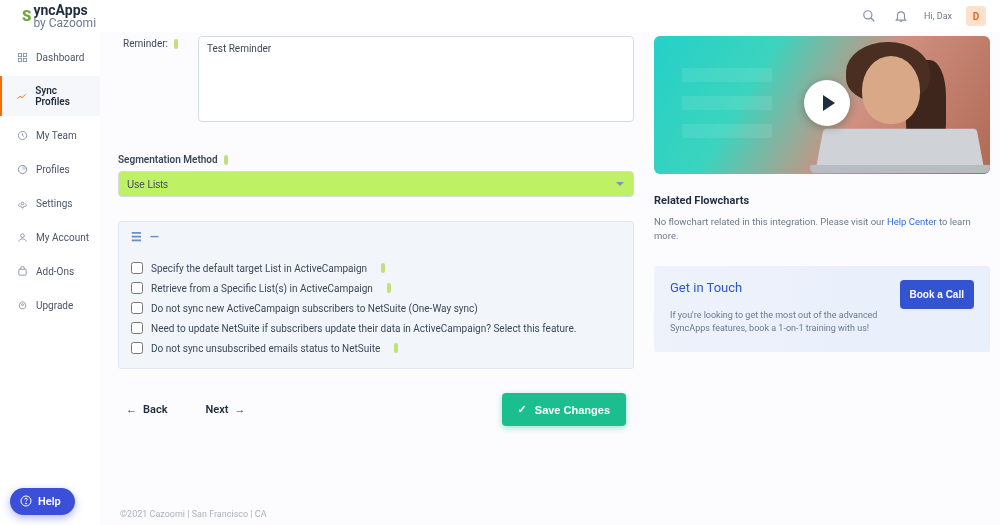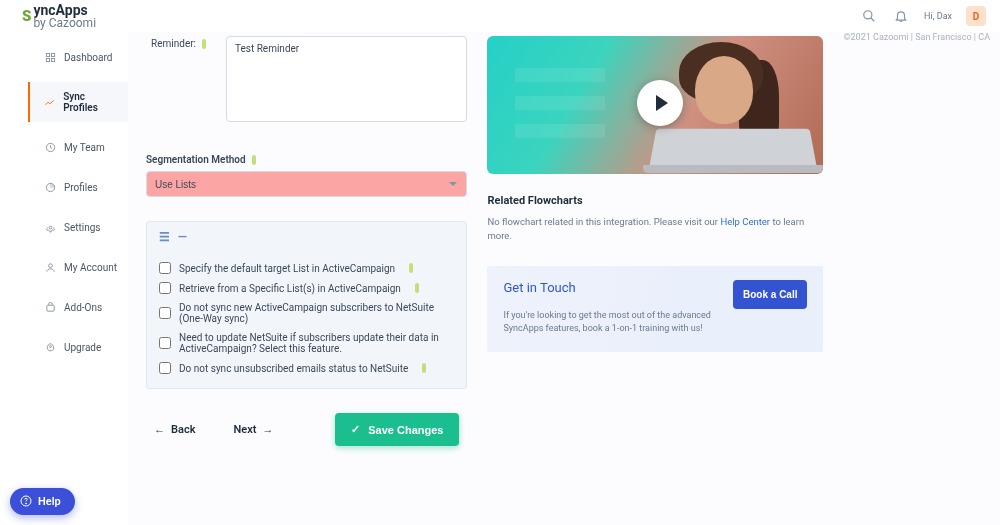--- a/index.html
+++ b/index.html
@@ -8,36 +8,36 @@
   .topbar { height:32px; display:flex; align-items:center; justify-content:flex-end; padding:0 14px; gap:14px; }
   .topbar .logo { margin-right:auto; display:flex; align-items:center; gap:2px; padding-left:8px;}
   .logo-mark { font-weight:700; font-size:15px; color:#8bc34a; position:relative;}
   .logo-mark .s { color:#6ea736; font-weight:900;}
   .logo-text { font-weight:700; font-size:14px; color:#1f2d3d;}
   .logo-sub { font-size:12px; color:#6b7a8c; text-align:center; margin-top:-2px;}
   .hi { font-size:9px; color:#6b7a8c;}
   .avatar { width:20px; height:20px; border-radius:4px; background:#ffe0cc; color:#e86b1c; display:flex; align-items:center; justify-content:center; font-weight:700; font-size:10px;}
   .icon-btn { width:18px; height:18px; display:flex; align-items:center; justify-content:center; color:#8492a6; cursor:pointer;}
   .shell { flex:1; display:flex; min-height:0;}
-  .sidebar { width:100px; padding:10px 0 0 0; display:flex; flex-direction:column; gap:10px;margin-left:28px;}
+  .sidebar { width:100px; padding:10px 0 0 0; display:flex; flex-direction:column; gap:4px;}
   .nav-item { display:flex; align-items:center; gap:8px; padding:9px 10px 9px 14px; font-size:10px; color:#4a5568; cursor:pointer; border-left:2px solid transparent;}
   .nav-item.active { background:#f5f7fa; border-left:2px solid #ff6a00; color:#1f2d3d; font-weight:600;}
   .nav-item .mico { width:12px; height:12px; display:flex; align-items:center; justify-content:center; color:#8492a6;}
   .nav-item.active .mico { color:#ff6a00;}
-  .main { flex:1; background:#fcfcfe; padding:0 10px 0 0; display:flex; flex-direction:row; min-width:0;}
+  .main { flex:1; background:#fcfcfe; padding:0 10px 0 0; display:flex; flex-direction:column; min-width:0;}
   .content-row { display:flex; gap:16px; flex:1; min-height:0;}
   .left-col { flex:1; min-width:0; padding:0 4px 0 18px; display:flex; flex-direction:column;}
   .right-col { width:336px; display:flex; flex-direction:column; padding-top:4px;}
   
   .form-row { display:flex; gap:20px; padding:4px 0 12px; align-items:flex-start;}
   .form-row .lbl { width:60px; text-align:right; font-size:10px; color:#3c4858; padding-top:2px; position:relative;}
   .tip-dot { display:inline-block; width:4px; height:10px; background:#c2e07a; border-radius:2px; margin-left:6px; vertical-align:middle;}
   textarea.reminder { flex:1; height:86px; border:1px solid #d3dce6; border-radius:4px; padding:6px 8px; font-size:10px; resize:none; font-family:inherit; color:#3c4858;}
   .section-label { font-size:10px; color:#3c4858; font-weight:600; margin:20px 0 6px 0; display:flex; align-items:center;}
-  select.seg { width:100%; height:26px; border:1px solid #d3dce6; border-radius:4px; font-size:10px; padding:0 8px; color:#3c4858; background:#fca5a5; appearance:none; -webkit-appearance:none;}
+  select.seg { width:100%; height:26px; border:1px solid #d3dce6; border-radius:4px; font-size:10px; padding:0 8px; color:#3c4858; background:#bef264; appearance:none; -webkit-appearance:none;}
   .select-wrap { position:relative;}
   .select-wrap::after { content:""; position:absolute; right:10px; top:11px; width:0; height:0; border-left:4px solid transparent; border-right:4px solid transparent; border-top:4px solid #8492a6; pointer-events:none;}
   .more-panel { margin-top:24px; background:#f2f6fb; border:1px solid #e0e7f1; border-radius:3px;}
   .more-head { display:flex; align-items:center; padding:8px 12px; color:#2f6fd8; font-size:11px; font-weight:600; gap:8px;}
   .more-head .title { flex:1;}
   .more-head .burger, .more-head .minus { color:#6a8cc7; font-size:12px;}
   .opts { padding:6px 6px 10px 6px;}
   .opt { display:flex; align-items:center; gap:8px; padding:4px 6px; font-size:10px; color:#3c4858;}
   .opt input[type=checkbox]{ width:12px; height:12px; accent-color:#fff;}
   .pager { display:flex; align-items:center; gap:38px; padding:24px 8px 10px 8px;}

